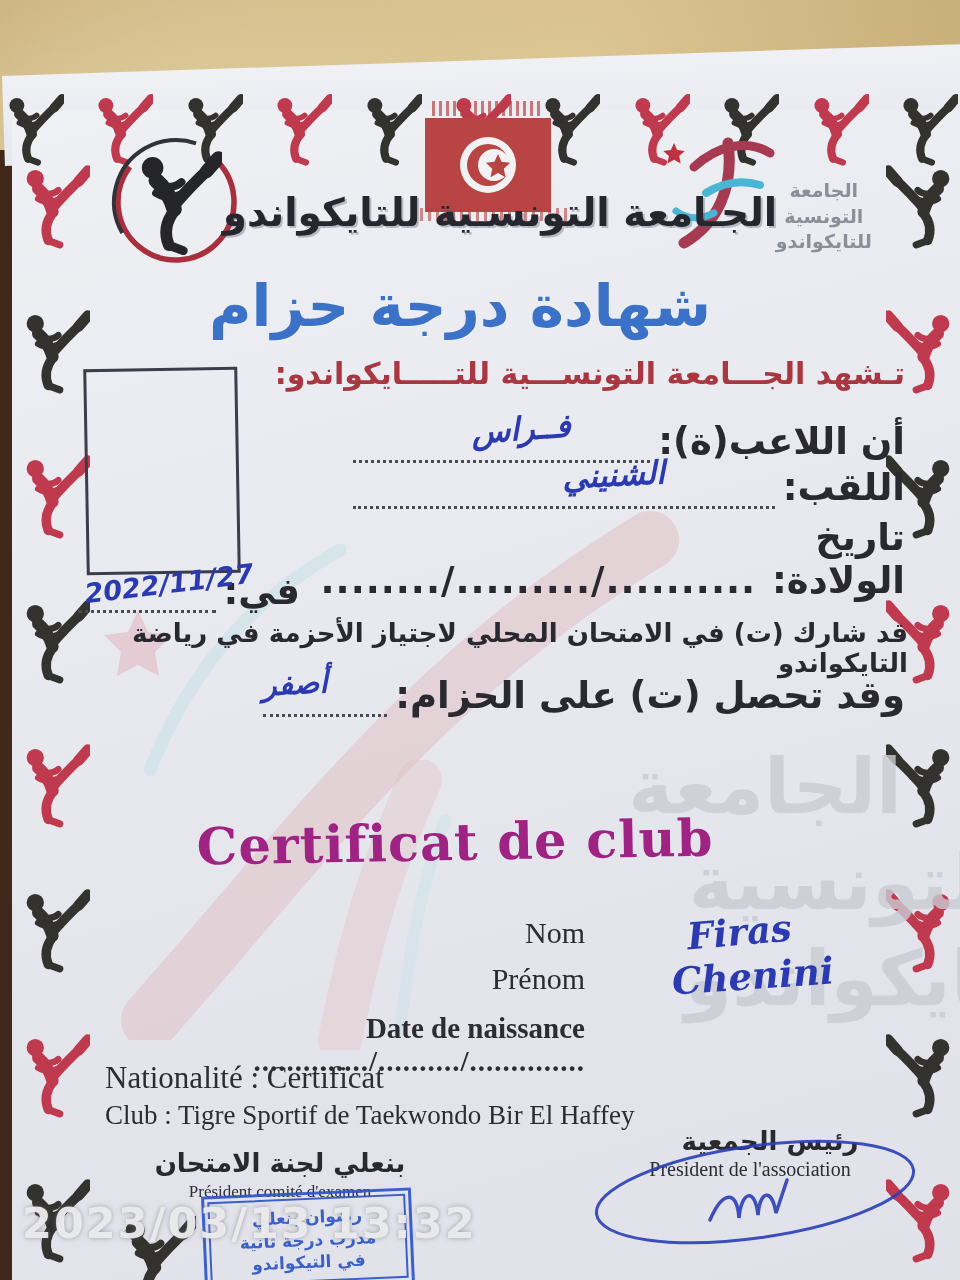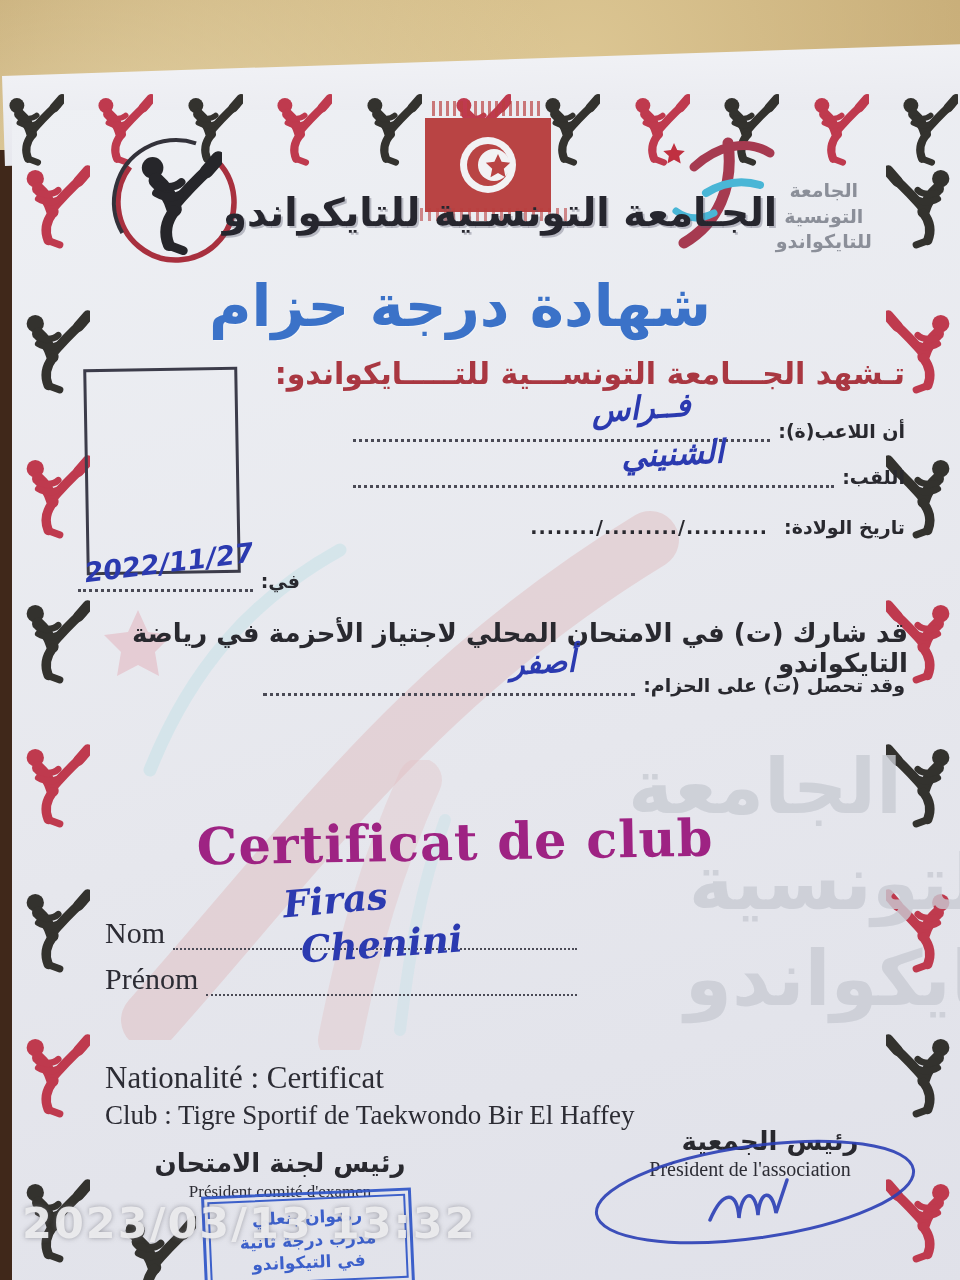--- a/index.html
+++ b/index.html
@@ -24,22 +24,22 @@
   .side-col.left{left:18px;}
   .side-col.right{right:2px;}
   .side-col svg{width:72px;height:108px;}
   .ar{direction:rtl;text-align:right;color:#29292f;font-weight:bold;}
   .row{position:absolute;display:flex;align-items:flex-end;}
   .row .dots{flex:1;border-bottom:3px dotted #4a4a55;height:1em;margin:0 8px;position:relative;}
   .hand{color:#2b3ab0;font-style:italic;font-weight:bold;}
   .title-ar{position:absolute;top:190px;left:190px;width:620px;text-align:center;font-size:39px;letter-spacing:1px;color:#26262e;text-shadow:2px 2px 0 rgba(90,90,110,.35);}
   .subtitle-ar{position:absolute;top:272px;left:150px;width:620px;text-align:center;font-size:58px;color:#3b72c8;text-shadow:1px 1px 0 rgba(255,255,255,.4);}
   .red-line{position:absolute;top:356px;right:55px;font-size:30px;color:#a93741;}
-  .label{font-size:19px;}
-  .fr{font-family:"Liberation Serif",serif;color:#2c2c34;}
+  .label{font-size:37px;}
+  .fr{font-family:"Liberation Serif",serif;color:#2c2c34;flex-direction:column;}
   .stamp{position:absolute;left:203px;top:1192px;width:204px;height:90px;transform:rotate(-2.5deg);border:3px solid #2f55c8;z-index:20;opacity:.92;}
   .stamp-inner{position:absolute;inset:3px;border:2px solid #2f55c8;display:flex;flex-direction:column;justify-content:center;align-items:center;direction:rtl;}
   .stamp-inner div{color:#2f55c8;font-weight:bold;font-size:17px;line-height:1.35;}
   .timestamp{position:absolute;left:22px;top:1198px;z-index:50;font-size:43px;letter-spacing:2px;color:rgba(236,236,238,.95);text-shadow:0 0 5px rgba(110,110,120,.6);font-weight:bold;}
   .wm-word{position:absolute;font-size:76px;font-weight:bold;color:#c9ccd4;opacity:.8;direction:rtl;}
   .gray-logo-text{position:absolute;right:88px;top:178px;text-align:center;direction:rtl;color:#8b8f99;font-weight:bold;font-size:19px;line-height:1.35;}
 </style>
 </head>
 <body>
 
@@ -242,24 +242,28 @@
       <span class="dots" style="border-bottom-width:2px">
         <span class="hand" style="position:absolute;left:110px;top:-40px;font-size:37px;transform:rotate(-5deg);font-family:'DejaVu Serif',serif">Firas</span>
       </span>
     </div>
     <div class="row fr" style="top:962px;left:105px;width:480px;font-size:30px">
       <span>Prénom</span>
       <span class="dots" style="border-bottom-width:2px">
         <span class="hand" style="position:absolute;left:95px;top:-42px;font-size:37px;transform:rotate(-4deg);font-family:'DejaVu Serif',serif">Chenini</span>
       </span>
     </div>
+    <div class="row fr" style="top:1012px;left:105px;width:480px;font-size:29px;font-weight:bold">
+      <span>Date de naissance</span>
+      <span style="margin-left:30px;letter-spacing:1px">............../........../..............</span>
+    </div>
     <div class="fr" style="position:absolute;top:1060px;left:105px;font-size:31px">Nationalité : Certificat</div>
     <div class="fr" style="position:absolute;top:1100px;left:105px;font-size:27px">Club : Tigre Sportif de Taekwondo Bir El Haffey</div>
 
-    <div class="ar" style="position:absolute;top:1148px;left:140px;width:280px;text-align:center;font-size:26px">رئيس لجنة الامتحان</div>
+    <div class="ar" style="position:absolute;top:1148px;left:140px;width:280px;text-align:center;font-size:26px">بنعلي لجنة الامتحان</div>
     <div class="fr" style="position:absolute;top:1182px;left:120px;width:320px;text-align:center;font-size:17px">Président comité d'examen</div>
 
     <div class="ar" style="position:absolute;top:1126px;left:640px;width:260px;text-align:center;font-size:26px">رئيس الجمعية</div>
     <div class="fr" style="position:absolute;top:1158px;left:600px;width:300px;text-align:center;font-size:20px">Président de l'association</div>
 
     <svg style="position:absolute;left:585px;top:1120px;width:350px;height:150px;opacity:.9" viewBox="0 0 350 150">
       <ellipse cx="170" cy="72" rx="160" ry="46" fill="none" stroke="#2b3fb5" stroke-width="3" transform="rotate(-8 170 72)"></ellipse>
       <path d="M125 100 C 138 70 152 70 154 98 C 156 72 170 66 173 95 C 175 70 187 68 191 93 L 202 60" fill="none" stroke="#2b3fb5" stroke-width="3.5" stroke-linecap="round"></path>
     </svg>
 

